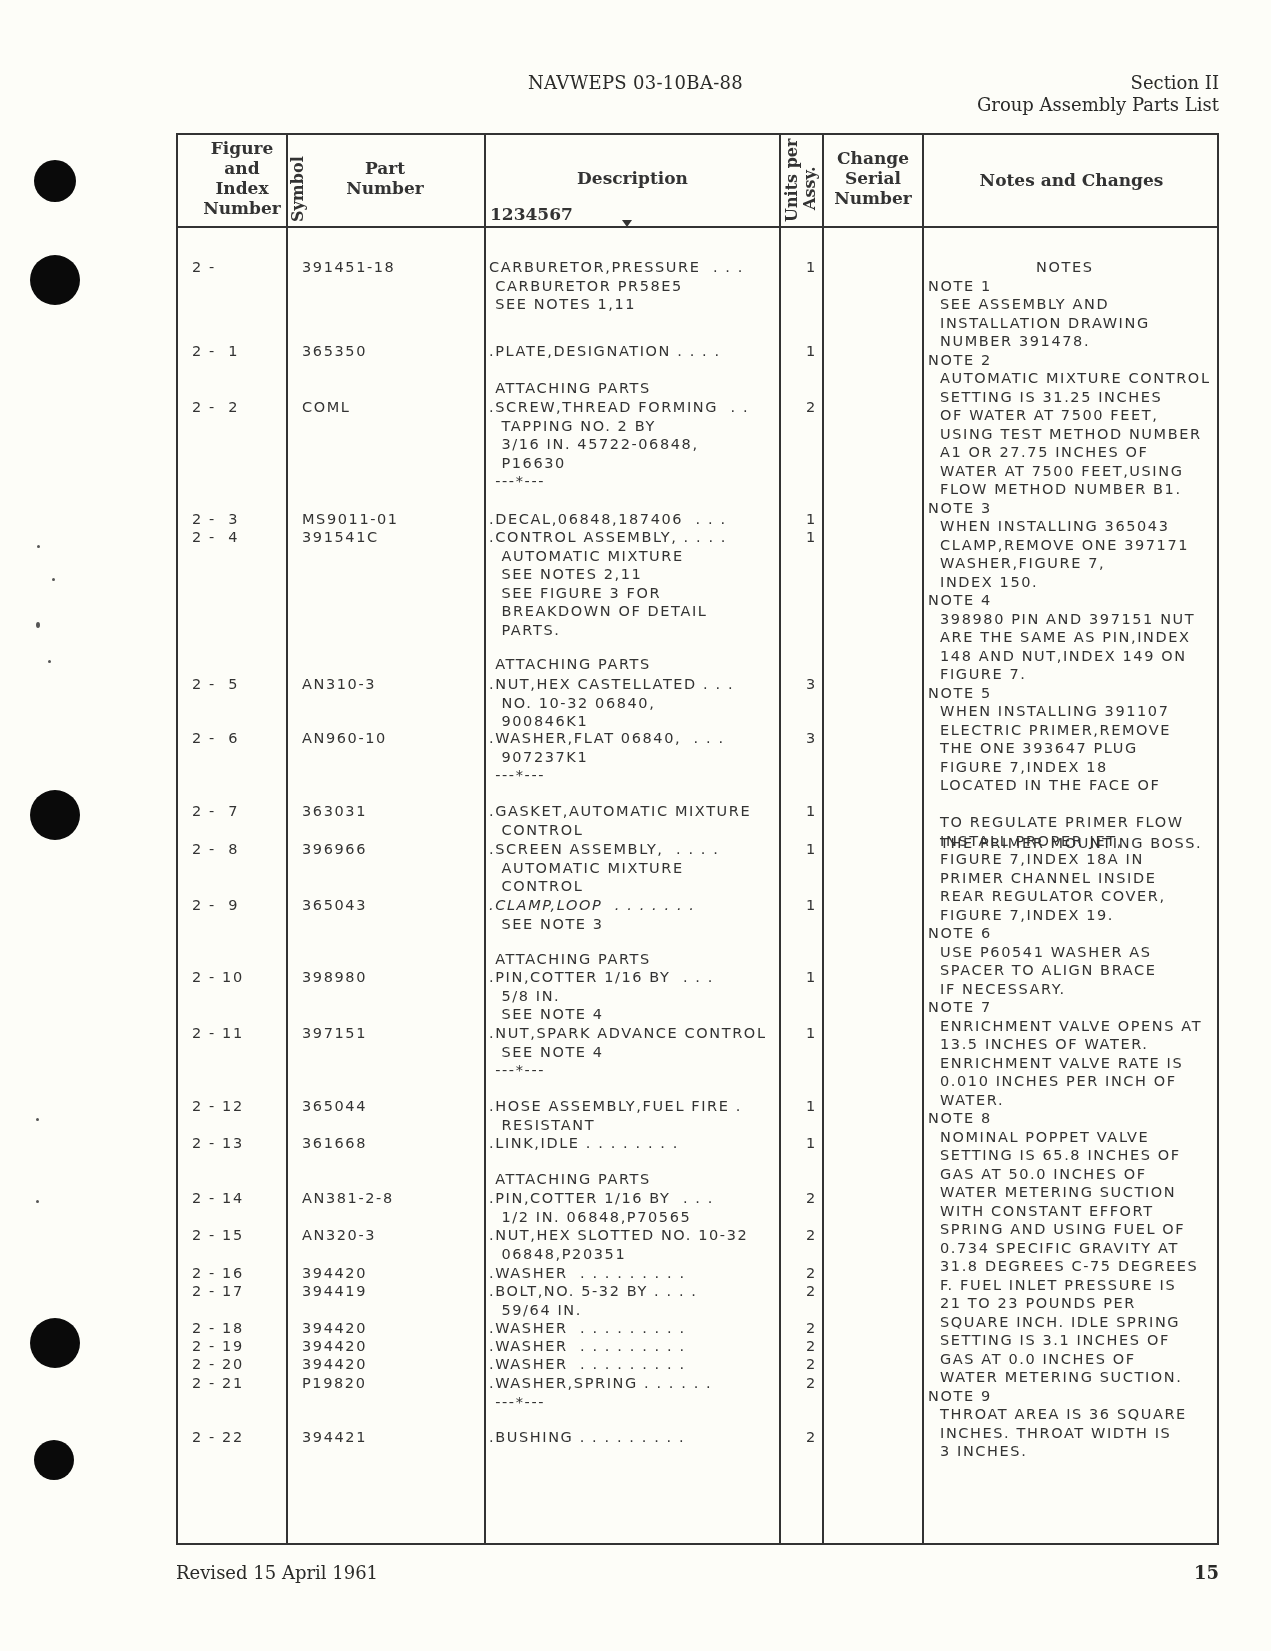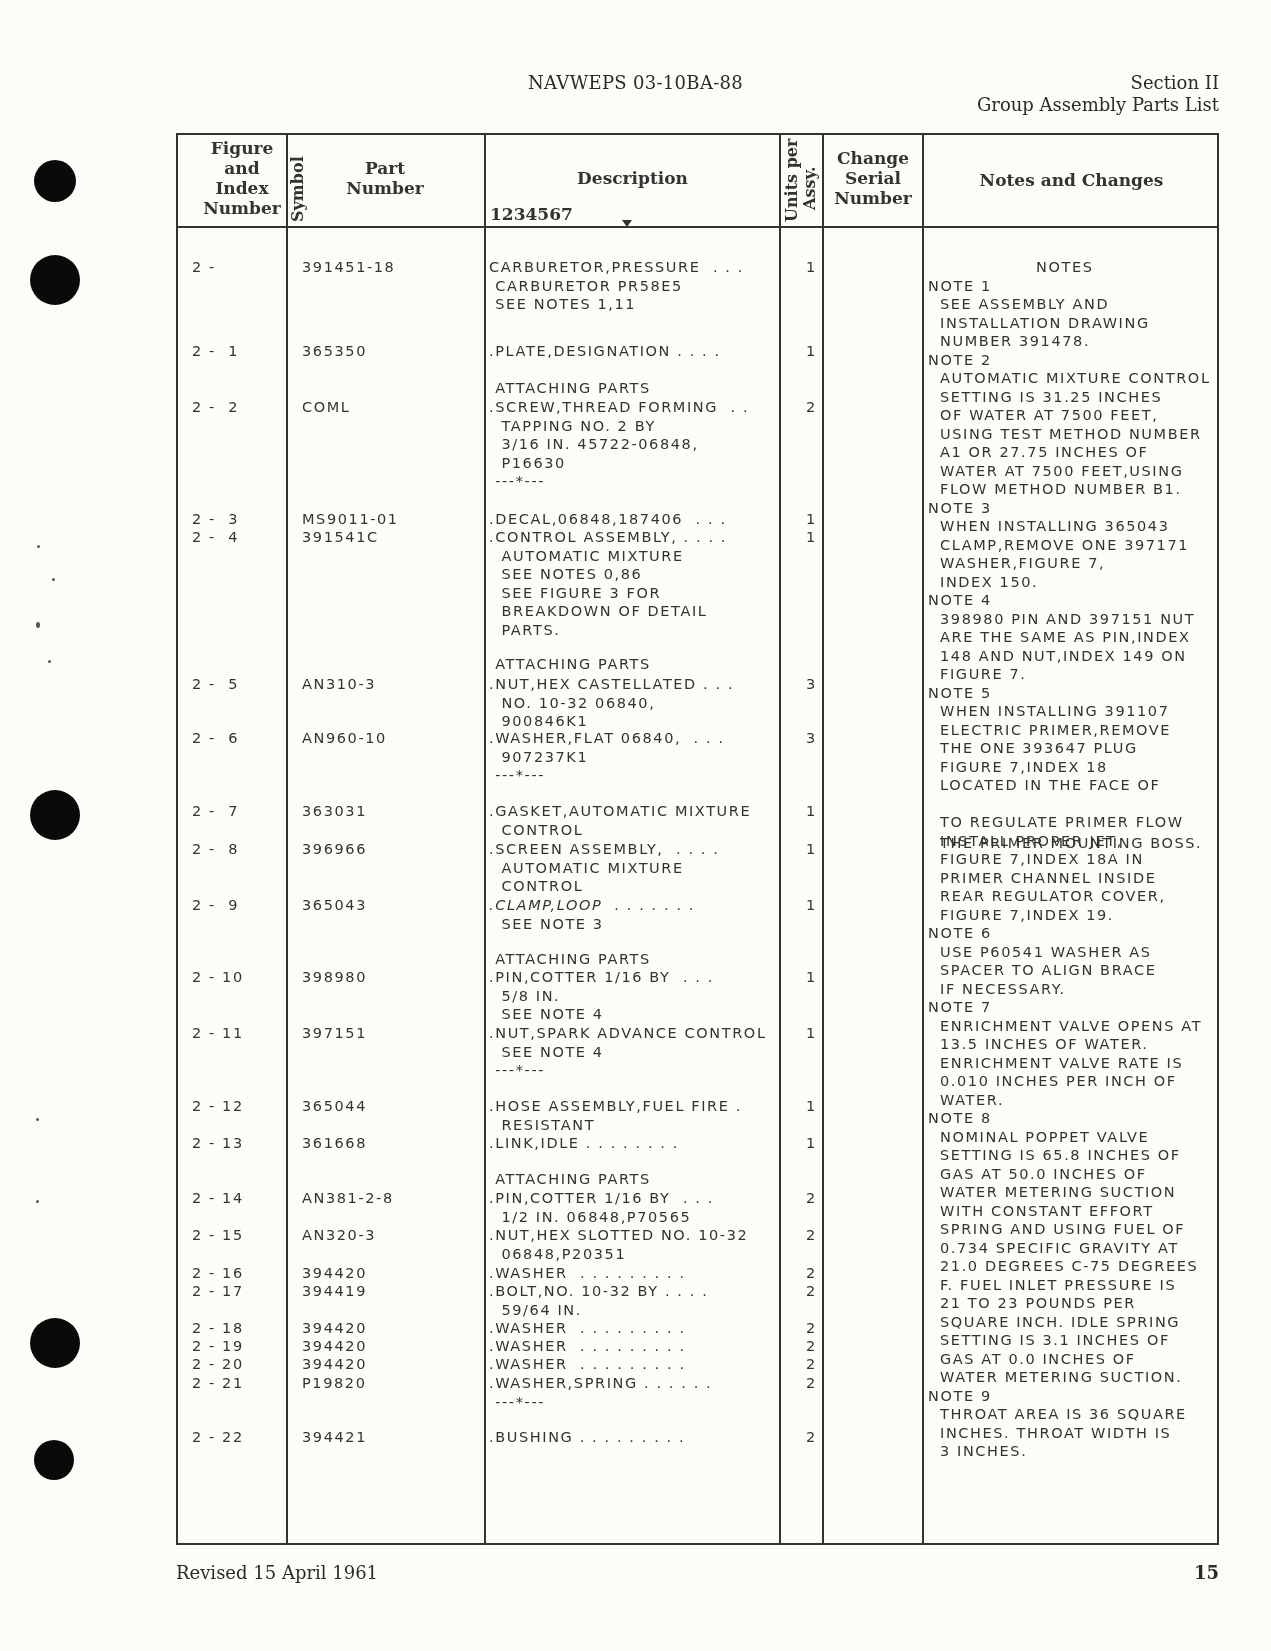--- a/index.html
+++ b/index.html
@@ -109,21 +109,21 @@
     <div class="mono desc" style="top: 472px;"> ---*---</div>
     <div class="mono qty" style="top: 398px;">2</div>
     <div class="mono idx" style="top: 510px;">2 -  3</div>
     <div class="mono pn" style="top: 510px;">MS9011-01</div>
     <div class="mono desc" style="top: 510px;">.DECAL,06848,187406  . . .</div>
     <div class="mono qty" style="top: 510px;">1</div>
     <div class="mono idx" style="top: 528px;">2 -  4</div>
     <div class="mono pn" style="top: 528px;">391541C</div>
     <div class="mono desc" style="top: 528px;">.CONTROL ASSEMBLY, . . . .</div>
     <div class="mono desc" style="top: 546.5px;">  AUTOMATIC MIXTURE</div>
-    <div class="mono desc" style="top: 565px;">  SEE NOTES 0,86</div>
+    <div class="mono desc" style="top: 565px;">  SEE NOTES 2,11</div>
     <div class="mono desc" style="top: 583.5px;">  SEE FIGURE 3 FOR</div>
     <div class="mono desc" style="top: 602px;">  BREAKDOWN OF DETAIL</div>
     <div class="mono desc" style="top: 620.5px;">  PARTS.</div>
     <div class="mono qty" style="top: 528px;">1</div>
     <div class="mono desc" style="top: 655px;"> ATTACHING PARTS</div>
     <div class="mono idx" style="top: 675px;">2 -  5</div>
     <div class="mono pn" style="top: 675px;">AN310-3</div>
     <div class="mono desc" style="top: 675px;">.NUT,HEX CASTELLATED . . .</div>
     <div class="mono desc" style="top: 693.5px;">  NO. 10-32 06840,</div>
     <div class="mono desc" style="top: 712px;">  900846K1</div>
@@ -182,21 +182,21 @@
     <div class="mono pn" style="top: 1226px;">AN320-3</div>
     <div class="mono desc" style="top: 1226px;">.NUT,HEX SLOTTED NO. 10-32</div>
     <div class="mono desc" style="top: 1244.5px;">  06848,P20351</div>
     <div class="mono qty" style="top: 1226px;">2</div>
     <div class="mono idx" style="top: 1264px;">2 - 16</div>
     <div class="mono pn" style="top: 1264px;">394420</div>
     <div class="mono desc" style="top: 1264px;">.WASHER  . . . . . . . . .</div>
     <div class="mono qty" style="top: 1264px;">2</div>
     <div class="mono idx" style="top: 1282px;">2 - 17</div>
     <div class="mono pn" style="top: 1282px;">394419</div>
-    <div class="mono desc" style="top: 1282px;">.BOLT,NO. 10-32 BY . . . .</div>
+    <div class="mono desc" style="top: 1282px;">.BOLT,NO. 5-32 BY . . . .</div>
     <div class="mono desc" style="top: 1300.5px;">  59/64 IN.</div>
     <div class="mono qty" style="top: 1282px;">2</div>
     <div class="mono idx" style="top: 1319px;">2 - 18</div>
     <div class="mono pn" style="top: 1319px;">394420</div>
     <div class="mono desc" style="top: 1319px;">.WASHER  . . . . . . . . .</div>
     <div class="mono qty" style="top: 1319px;">2</div>
     <div class="mono idx" style="top: 1337px;">2 - 19</div>
     <div class="mono pn" style="top: 1337px;">394420</div>
     <div class="mono desc" style="top: 1337px;">.WASHER  . . . . . . . . .</div>
     <div class="mono qty" style="top: 1337px;">2</div>
@@ -263,21 +263,21 @@
     <div class="mono noteb" style="top: 1072px;">0.010 INCHES PER INCH OF</div>
     <div class="mono noteb" style="top: 1090.5px;">WATER.</div>
     <div class="mono note" style="top: 1109px;">NOTE 8</div>
     <div class="mono noteb" style="top: 1127.5px;">NOMINAL POPPET VALVE</div>
     <div class="mono noteb" style="top: 1146px;">SETTING IS 65.8 INCHES OF</div>
     <div class="mono noteb" style="top: 1164.5px;">GAS AT 50.0 INCHES OF</div>
     <div class="mono noteb" style="top: 1183px;">WATER METERING SUCTION</div>
     <div class="mono noteb" style="top: 1201.5px;">WITH CONSTANT EFFORT</div>
     <div class="mono noteb" style="top: 1220px;">SPRING AND USING FUEL OF</div>
     <div class="mono noteb" style="top: 1238.5px;">0.734 SPECIFIC GRAVITY AT</div>
-    <div class="mono noteb" style="top: 1257px;">21.0 DEGREES C-75 DEGREES</div>
+    <div class="mono noteb" style="top: 1257px;">31.8 DEGREES C-75 DEGREES</div>
     <div class="mono noteb" style="top: 1275.5px;">F. FUEL INLET PRESSURE IS</div>
     <div class="mono noteb" style="top: 1294px;">21 TO 23 POUNDS PER</div>
     <div class="mono noteb" style="top: 1312.5px;">SQUARE INCH. IDLE SPRING</div>
     <div class="mono noteb" style="top: 1331px;">SETTING IS 3.1 INCHES OF</div>
     <div class="mono noteb" style="top: 1349.5px;">GAS AT 0.0 INCHES OF</div>
     <div class="mono noteb" style="top: 1368px;">WATER METERING SUCTION.</div>
     <div class="mono note" style="top: 1386.5px;">NOTE 9</div>
     <div class="mono noteb" style="top: 1405px;">THROAT AREA IS 36 SQUARE</div>
     <div class="mono noteb" style="top: 1424px;">INCHES. THROAT WIDTH IS</div>
     <div class="mono noteb" style="top: 1442px;">3 INCHES.</div>

